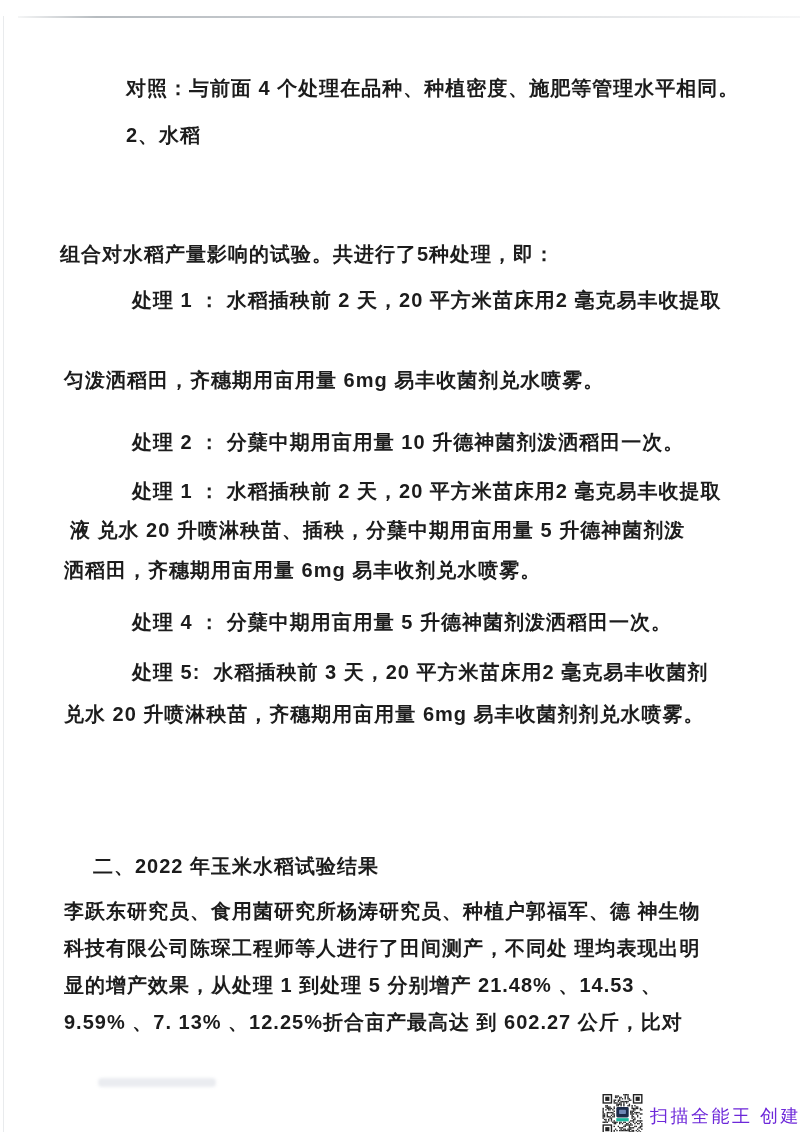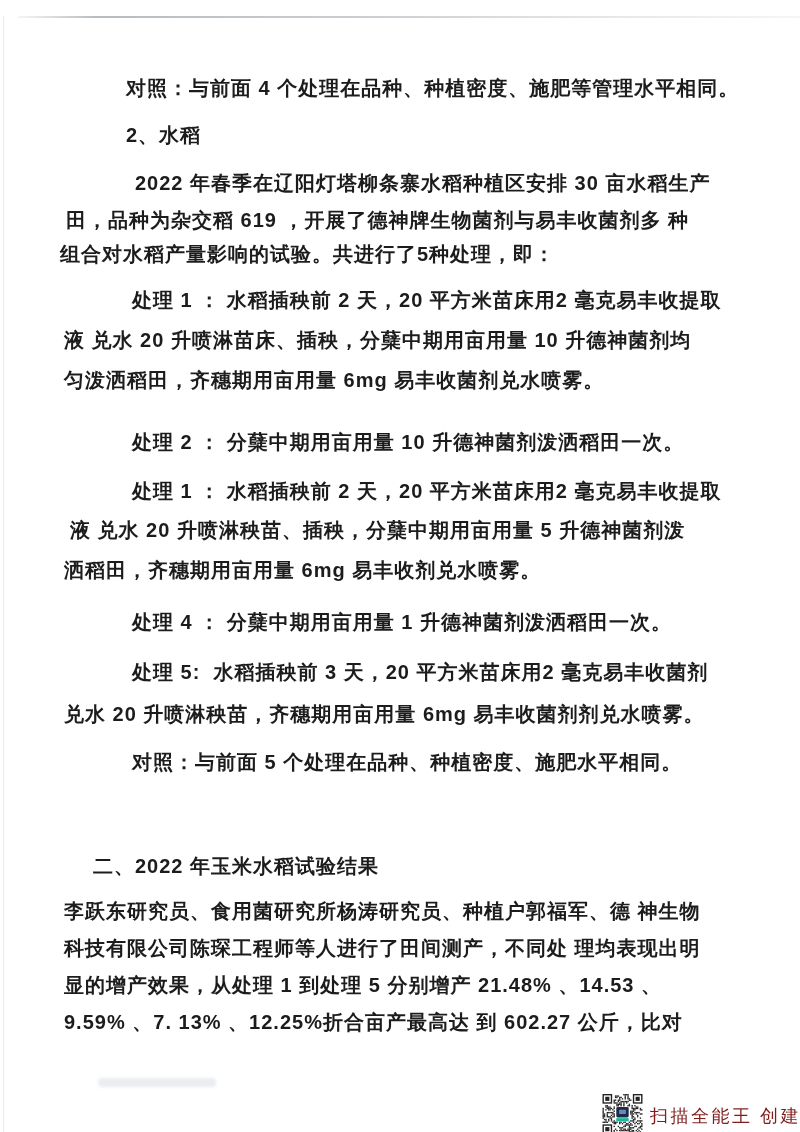--- a/index.html
+++ b/index.html
@@ -43,50 +43,46 @@
     background:rgba(150,162,180,0.20);
     filter:blur(1.5px);
     border-radius:4px;
   }
   
   .qr{
     position:absolute;left:600px;top:1078px;width:45px;height:40px;
   }
   .qr-caption{
     position:absolute;left:650px;top:1088px;
-    font-size:18px;font-weight:500;color:#7f1d1d;
+    font-size:18px;font-weight:500;color:#6d28d9;
     letter-spacing:2.5px;white-space:pre;
   }
 </style>
 </head>
 <body>
 
 <div id="page">
 
   <div class="edge-top"></div>
   <div class="edge-left"></div>
   <div class="edge-bottom"></div>
   <div class="smudge"></div>
 
   <div class="doc-line" style="left:126px;top:60px">对照：与前面 4 个处理在品种、种植密度、施肥等管理水平相同。</div>
   <div class="doc-line" style="left:126px;top:107px">2、水稻</div>
-  <div class="doc-line" style="left:135px;top:155px">2022 年春季在辽阳灯塔柳条寨水稻种植区安排 30 亩水稻生产</div>
-  <div class="doc-line" style="left:66px;top:192px">田，品种为杂交稻 619 ，开展了德神牌生物菌剂与易丰收菌剂多 种</div>
   <div class="doc-line" style="left:60px;top:226px">组合对水稻产量影响的试验。共进行了5种处理，即：</div>
   <div class="doc-line" style="left:132px;top:272px">处理 1 ： 水稻插秧前 2 天，20 平方米苗床用2 毫克易丰收提取</div>
-  <div class="doc-line" style="left:64px;top:312px">液 兑水 20 升喷淋苗床、插秧，分蘖中期用亩用量 10 升德神菌剂均</div>
   <div class="doc-line" style="left:64px;top:352px">匀泼洒稻田，齐穗期用亩用量 6mg 易丰收菌剂兑水喷雾。</div>
   <div class="doc-line" style="left:132px;top:414px">处理 2 ： 分蘖中期用亩用量 10 升德神菌剂泼洒稻田一次。</div>
   <div class="doc-line" style="left:132px;top:463px">处理 1 ： 水稻插秧前 2 天，20 平方米苗床用2 毫克易丰收提取</div>
   <div class="doc-line" style="left:70px;top:502px">液 兑水 20 升喷淋秧苗、插秧，分蘖中期用亩用量 5 升德神菌剂泼</div>
   <div class="doc-line" style="left:64px;top:542px">洒稻田，齐穗期用亩用量 6mg 易丰收剂兑水喷雾。</div>
-  <div class="doc-line" style="left:132px;top:594px">处理 4 ： 分蘖中期用亩用量 1 升德神菌剂泼洒稻田一次。</div>
+  <div class="doc-line" style="left:132px;top:594px">处理 4 ： 分蘖中期用亩用量 5 升德神菌剂泼洒稻田一次。</div>
   <div class="doc-line" style="left:132px;top:644px">处理 5:  水稻插秧前 3 天，20 平方米苗床用2 毫克易丰收菌剂</div>
   <div class="doc-line" style="left:64px;top:686px">兑水 20 升喷淋秧苗，齐穗期用亩用量 6mg 易丰收菌剂剂兑水喷雾。</div>
-  <div class="doc-line" style="left:132px;top:734px">对照：与前面 5 个处理在品种、种植密度、施肥水平相同。</div>
   <div class="doc-line" style="left:93px;top:838px">二、2022 年玉米水稻试验结果</div>
   <div class="doc-line" style="left:64px;top:920px">科技有限公司陈琛工程师等人进行了田间测产，不同处 理均表现出明</div>
   <div class="doc-line" style="left:64px;top:883px">李跃东研究员、食用菌研究所杨涛研究员、种植户郭福军、德 神生物</div>
   <div class="doc-line" style="left:64px;top:957px">显的增产效果，从处理 1 到处理 5 分别增产 21.48% 、14.53 、</div>
   <div class="doc-line" style="left:64px;top:994px">9.59% 、7. 13% 、12.25%折合亩产最高达 到 602.27 公斤，比对</div>
 
   <div class="qr">
     <svg id="qr-svg" width="45" height="40" viewBox="0 0 29 29" xmlns="http://www.w3.org/2000/svg">
         <rect x="0" y="0" width="29" height="29" fill="#ffffff"></rect>
         <rect x="0" y="0" width="7" height="7" fill="#222222"></rect>

